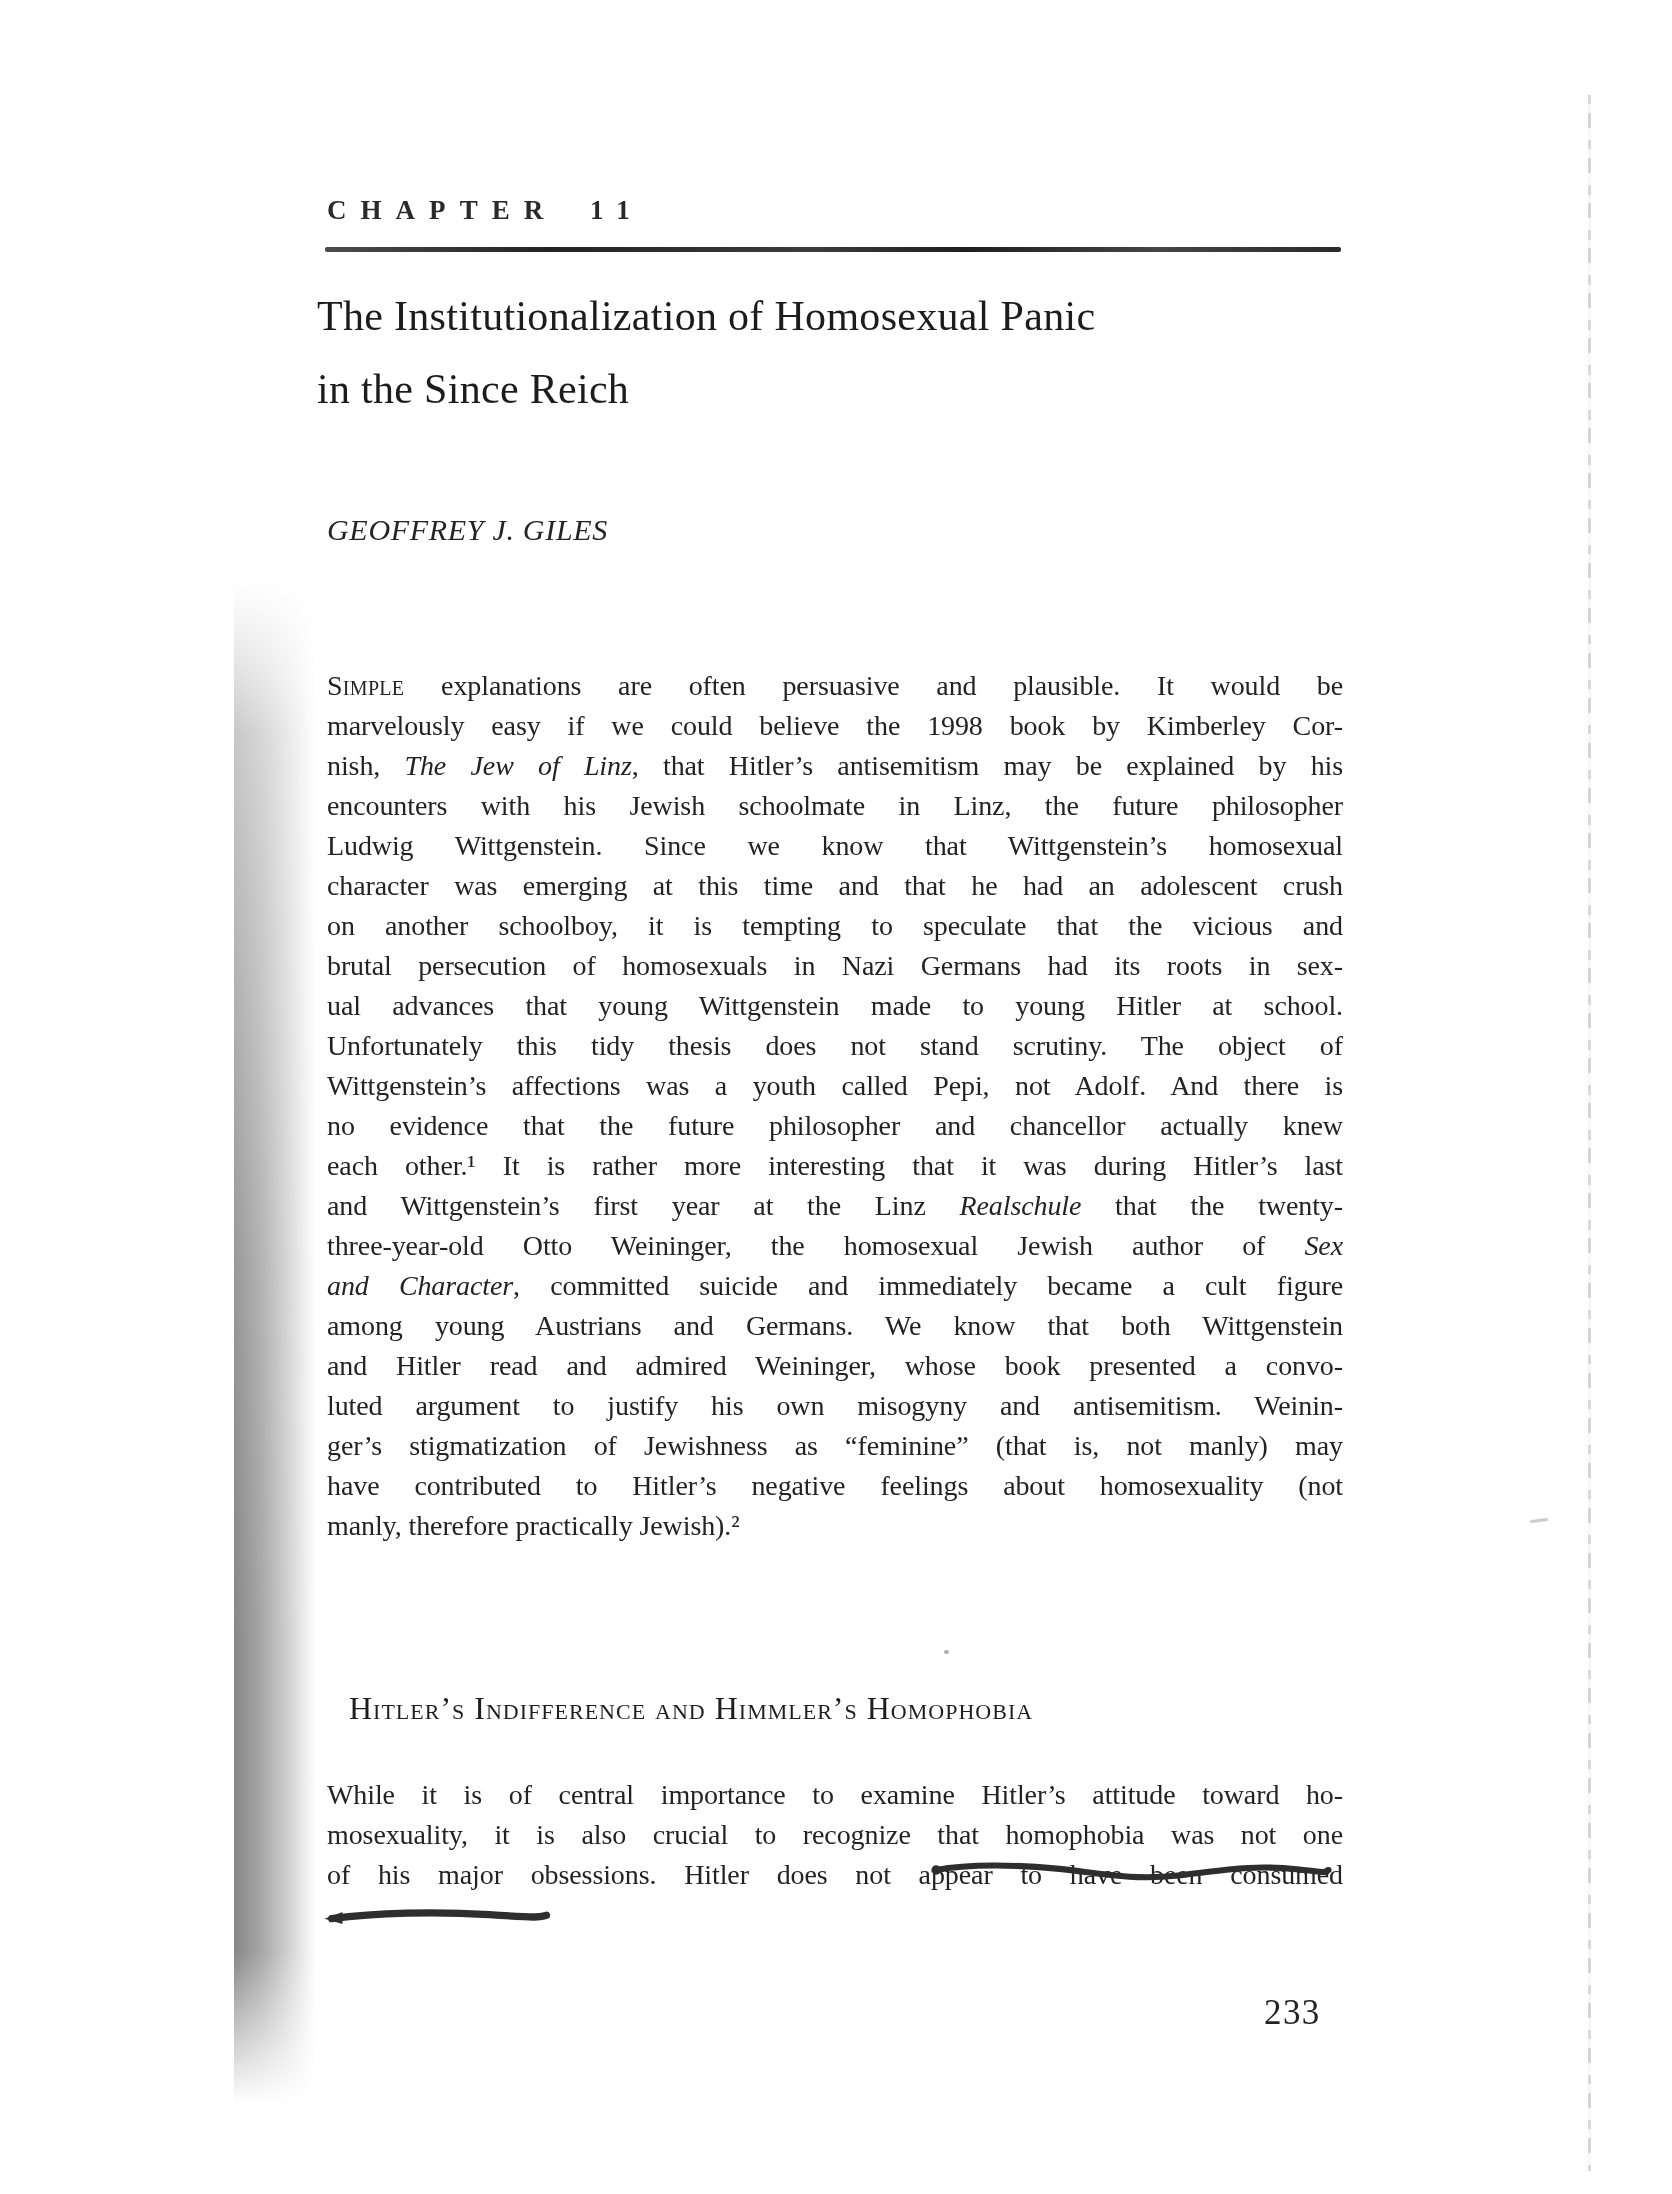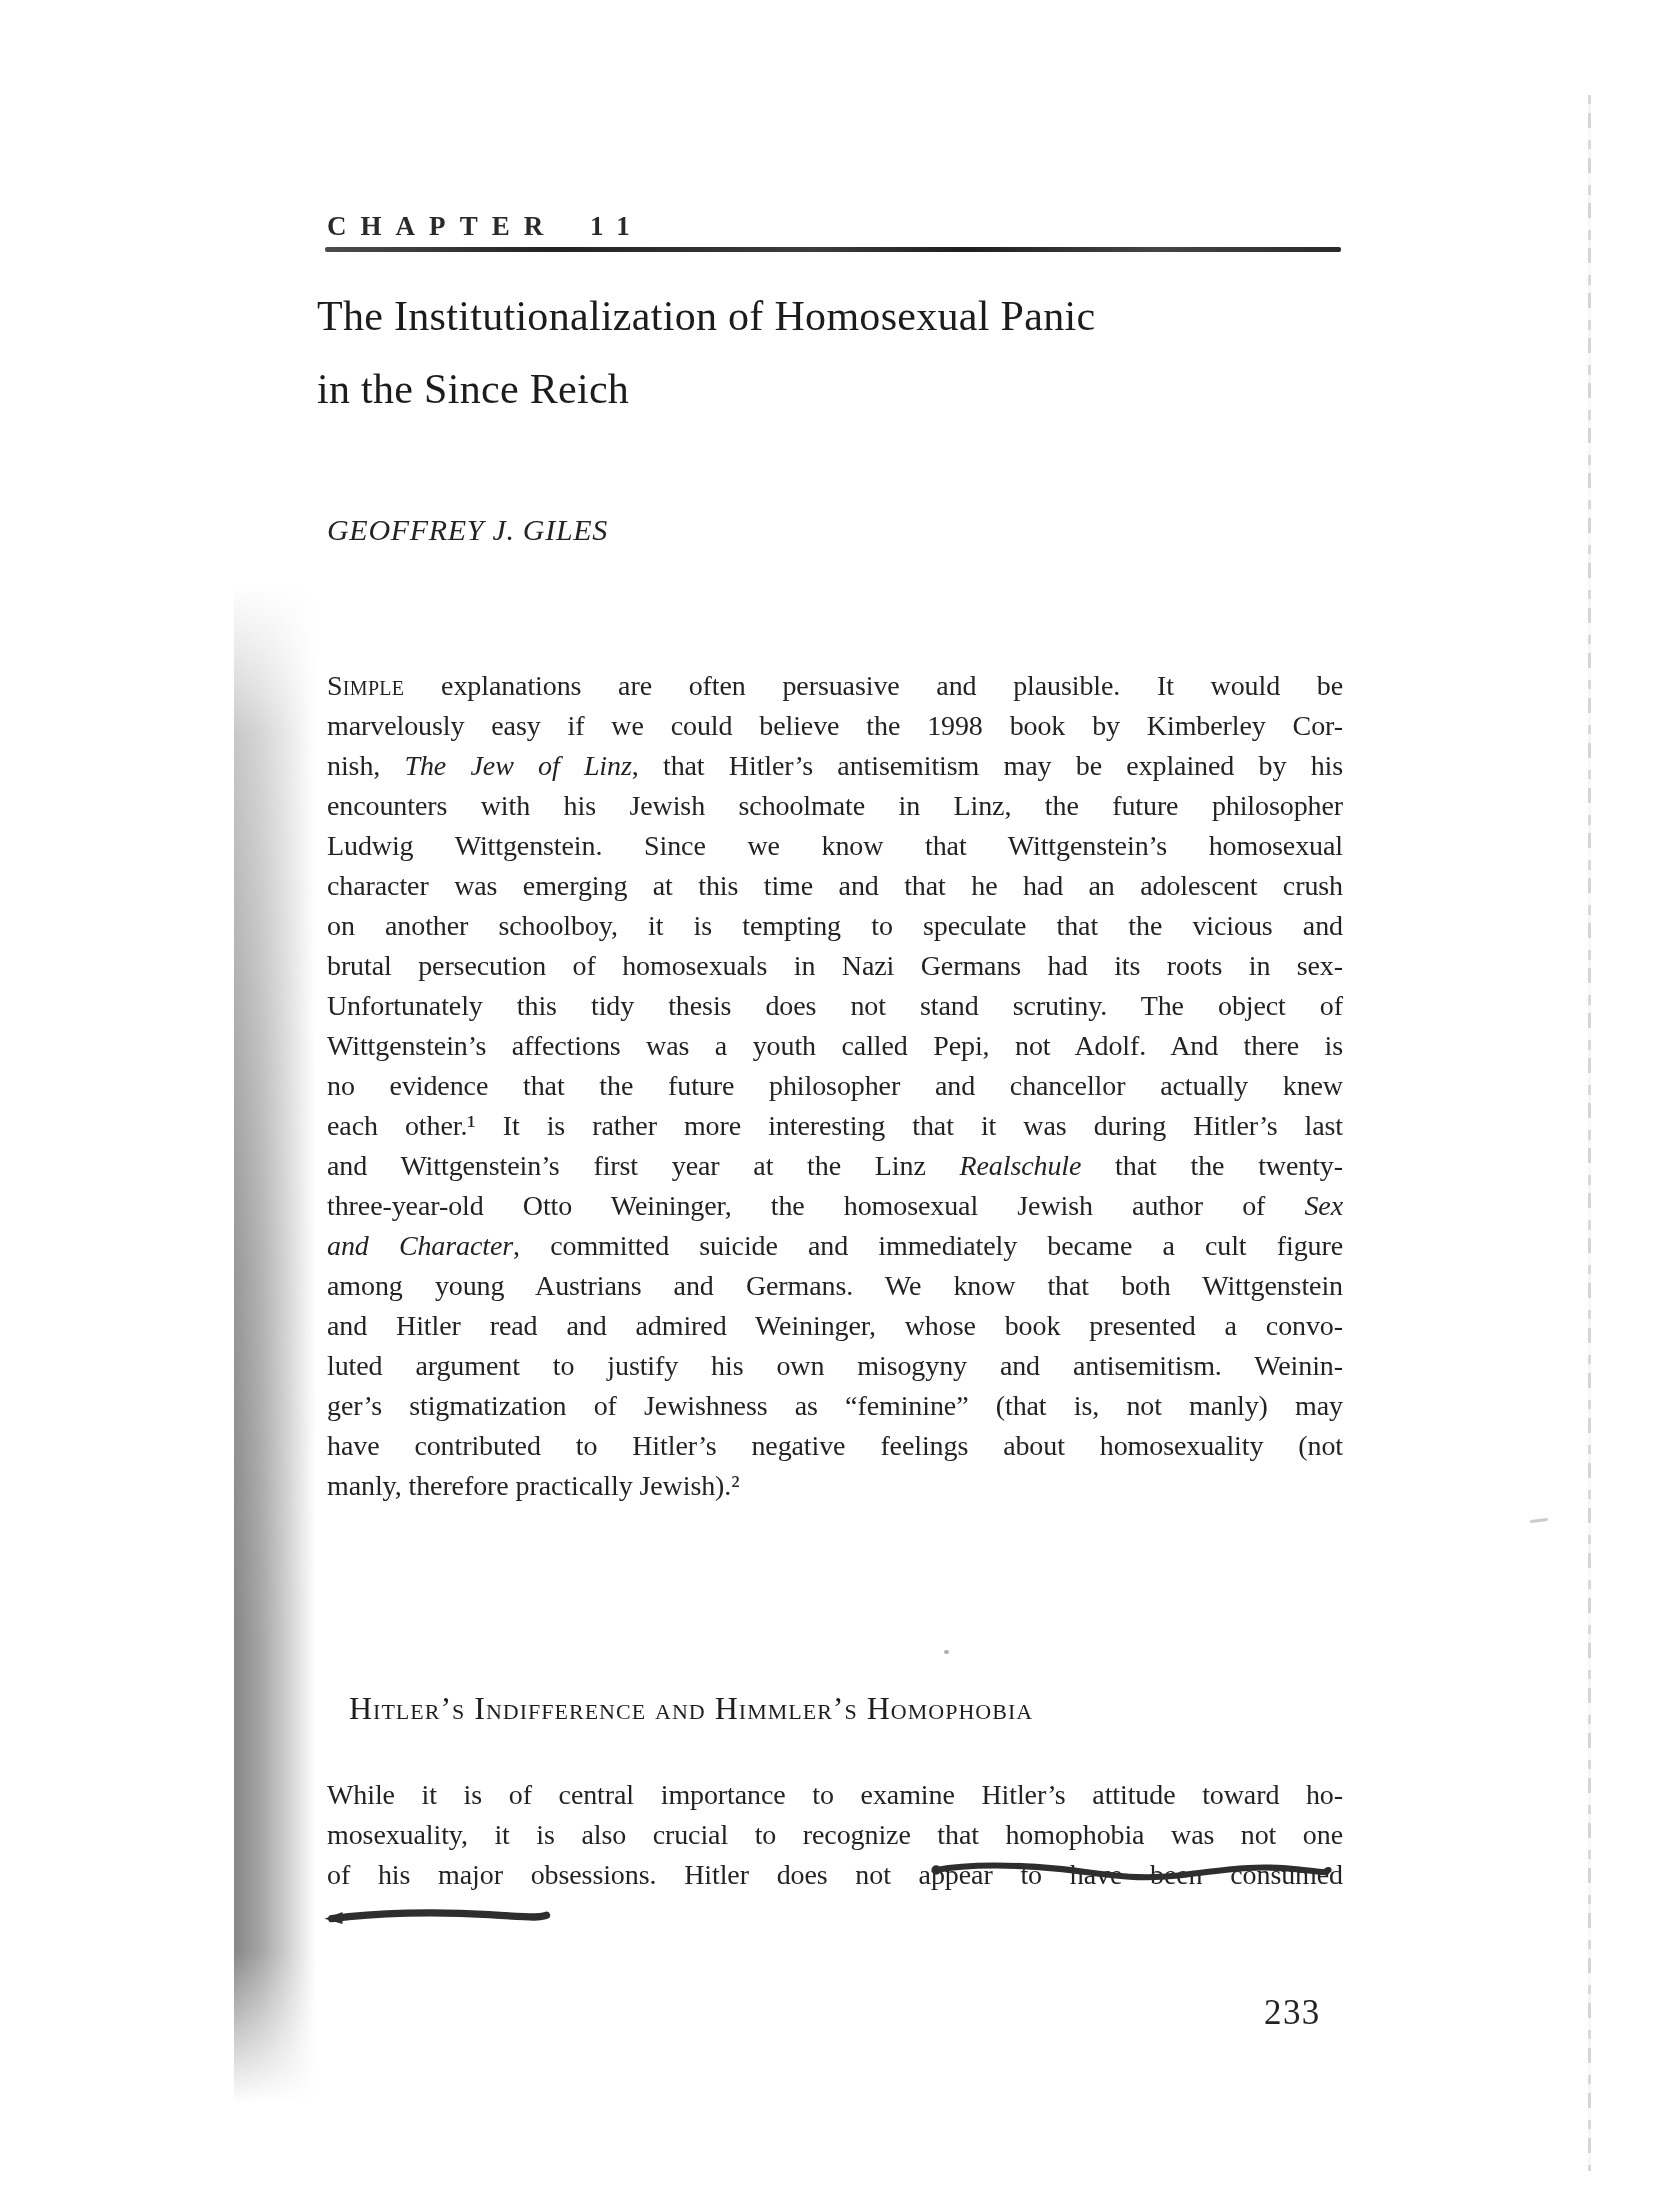--- a/index.html
+++ b/index.html
@@ -11,21 +11,21 @@
     background:
       linear-gradient(to bottom,rgba(255,255,255,1) 0%,rgba(255,255,255,0) 10%,rgba(255,255,255,0) 90%,rgba(255,255,255,1) 100%),
       linear-gradient(to bottom,rgba(255,255,255,0.65) 0%,rgba(255,255,255,0.15) 45%,rgba(255,255,255,0) 70%),
       linear-gradient(to right,#868686 0%,#a8a8a8 35%,#cfcfcf 65%,#efefef 88%,#ffffff 100%);}
   .right-edge{position:absolute;left:1588px;top:95px;width:3.4px;height:2076px;opacity:.8;
     background:repeating-linear-gradient(to bottom,rgba(150,150,150,.45) 0 9.5px,rgba(200,200,200,.22) 9.5px 18px,rgba(125,125,125,.4) 18px 33px,rgba(210,210,210,.2) 33px 45px);}
   .speck-dot{position:absolute;left:944px;top:1650px;width:4.7px;height:4px;border-radius:50%;background:#9a9a9a;opacity:.8;}
   .speck-dash{position:absolute;left:1530px;top:1519px;width:18px;height:3.4px;background:#b9b9b9;transform:rotate(-7deg);opacity:.75;border-radius:1.4px;}
 
   
-  .chapter-label{position:absolute;left:327px;top:211px;font-size:27px;line-height:30px;color:#2a2a2a;
+  .chapter-label{position:absolute;left:327px;top:195px;font-size:27px;line-height:30px;color:#2a2a2a;
     letter-spacing:0.52em;word-spacing:12px;font-weight:600;}
   .chapter-rule{position:absolute;left:325px;top:247px;width:1016px;height:4.7px;border-radius:2px;
     background:linear-gradient(to right,#4c4c4c,#232323 22%,#3c3c3c 48%,#1f1f1f 63%,#454545 82%,#2a2a2a);}
   .doc-title{position:absolute;left:317px;top:280px;font-size:42px;line-height:73px;color:#1c1c1c;letter-spacing:0.3px;}
   .doc-author{position:absolute;left:327px;top:513px;font-size:30px;color:#242424;font-style:italic;letter-spacing:0.7px;}
 
   
   .para{position:absolute;left:327px;width:1016px;font-size:28px;color:#232323;letter-spacing:-0.1px;}
   .para1{top:666px;}
   .para2{top:1775px;}
@@ -63,20 +63,21 @@
 
   <div class="para para1">
       <div class="bline"><span class="sc">Simple</span><span> explanations are often persuasive and plausible. It would be</span></div>
       <div class="bline"><span>marvelously easy if we could believe the 1998 book by Kimberley Cor-</span></div>
       <div class="bline"><span>nish, </span><span class="it">The Jew of Linz</span><span>, that Hitler’s antisemitism may be explained by his</span></div>
       <div class="bline"><span>encounters with his Jewish schoolmate in Linz, the future philosopher</span></div>
       <div class="bline"><span>Ludwig Wittgenstein. Since we know that Wittgenstein’s homosexual</span></div>
       <div class="bline"><span>character was emerging at this time and that he had an adolescent crush</span></div>
       <div class="bline"><span>on another schoolboy, it is tempting to speculate that the vicious and</span></div>
       <div class="bline"><span>brutal persecution of homosexuals in Nazi Germans had its roots in sex-</span></div>
+      <div class="bline"><span>ual advances that young Wittgenstein made to young Hitler at school.</span></div>
       <div class="bline"><span>Unfortunately this tidy thesis does not stand scrutiny. The object of</span></div>
       <div class="bline"><span>Wittgenstein’s affections was a youth called Pepi, not Adolf. And there is</span></div>
       <div class="bline"><span>no evidence that the future philosopher and chancellor actually knew</span></div>
       <div class="bline"><span>each other.¹ It is rather more interesting that it was during Hitler’s last</span></div>
       <div class="bline"><span>and Wittgenstein’s first year at the Linz </span><span class="it">Realschule</span><span> that the twenty-</span></div>
       <div class="bline"><span>three-year-old Otto Weininger, the homosexual Jewish author of </span><span class="it">Sex</span></div>
       <div class="bline"><span class="it">and Character</span><span>, committed suicide and immediately became a cult figure</span></div>
       <div class="bline"><span>among young Austrians and Germans. We know that both Wittgenstein</span></div>
       <div class="bline"><span>and Hitler read and admired Weininger, whose book presented a convo-</span></div>
       <div class="bline"><span>luted argument to justify his own misogyny and antisemitism. Weinin-</span></div>

